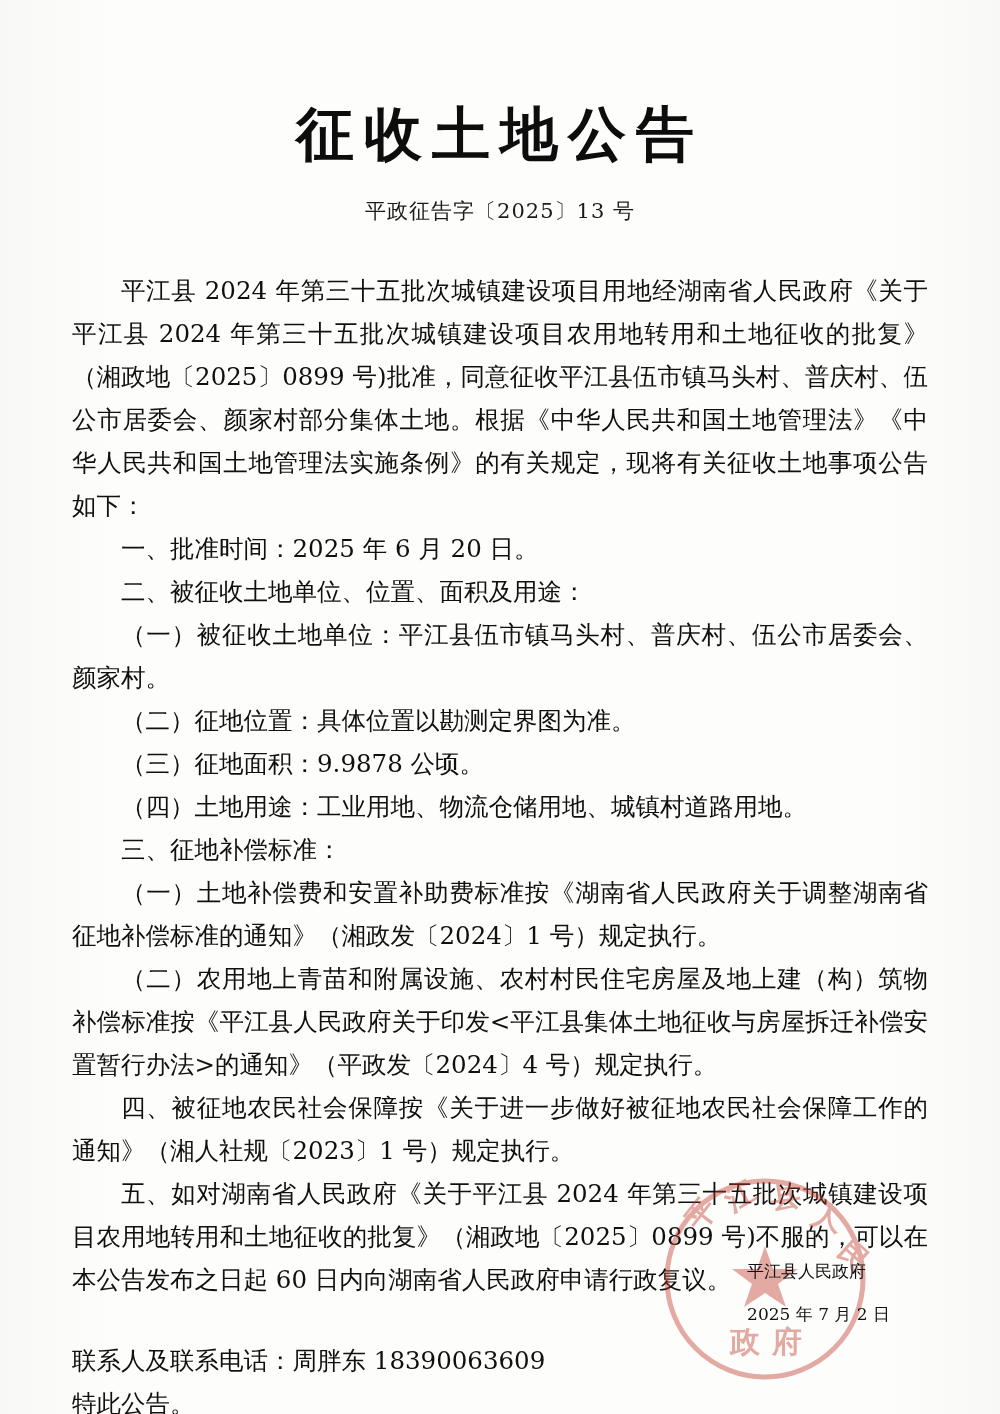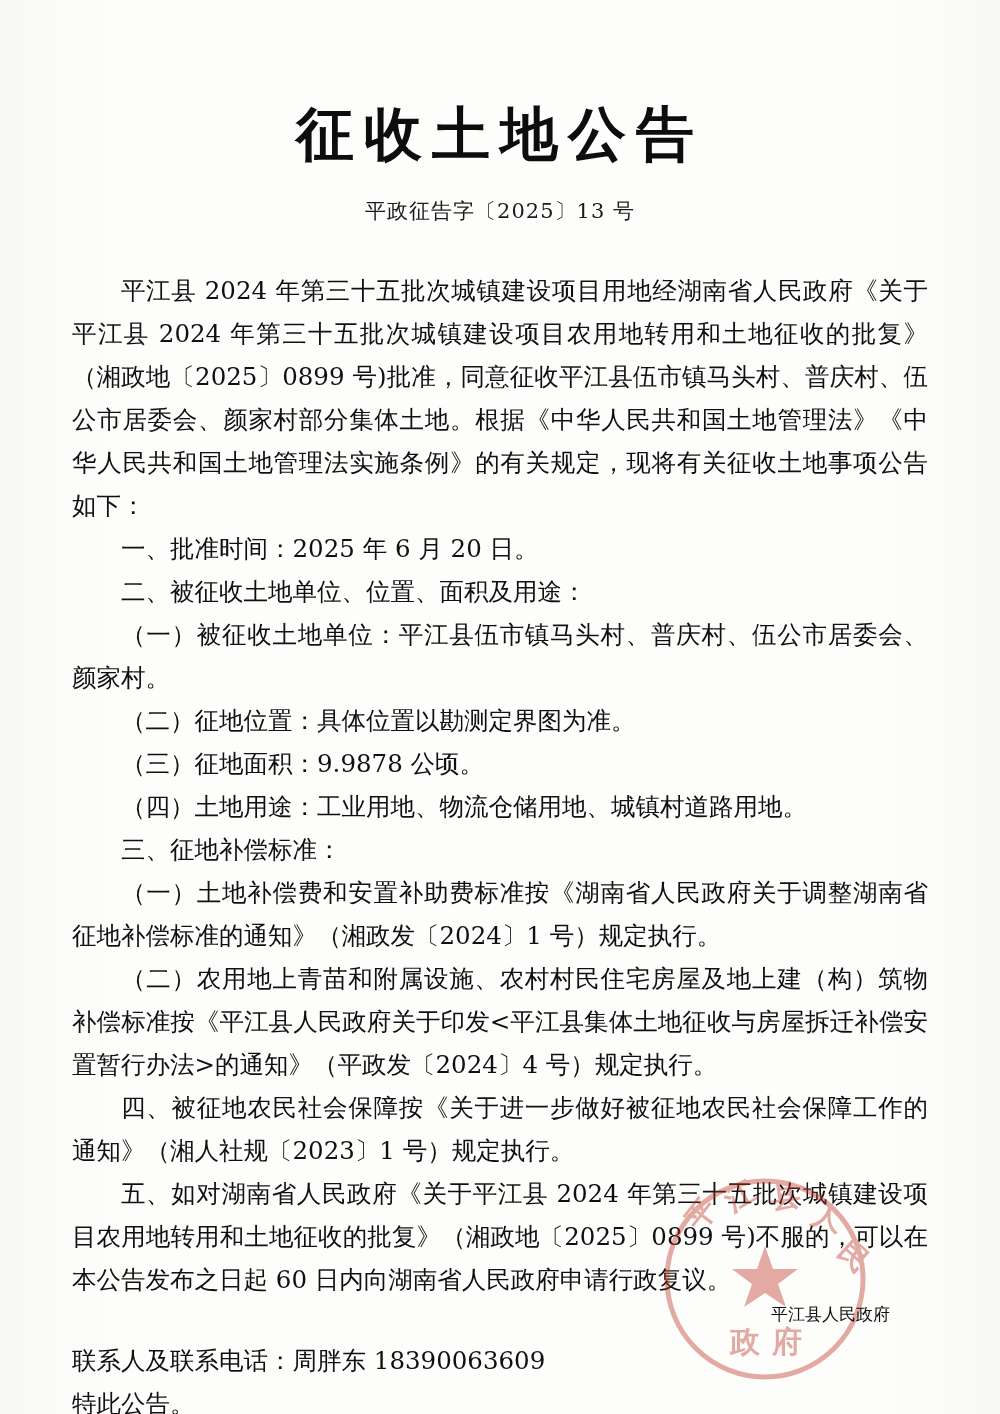--- a/index.html
+++ b/index.html
@@ -135,16 +135,17 @@
         <text x="176" y="80" transform="rotate(42 176 80)">民</text>
         <text x="70" y="178">政</text>
         <text x="112" y="178">府</text>
       </g>
       <polygon fill="#c0392b" points="105,72 113,95 138,95 118,110 126,133 105,119 84,133 92,110 72,95 97,95"></polygon>
     </svg>
   </div>
 
   <div class="sign-block">
     <div class="sign-line">平江县人民政府</div>
+    <div class="sign-line">2025 年 7 月 2 日</div>
   </div>
 
   <div class="paper-texture"></div>
 </div>
 
 </body></html>

